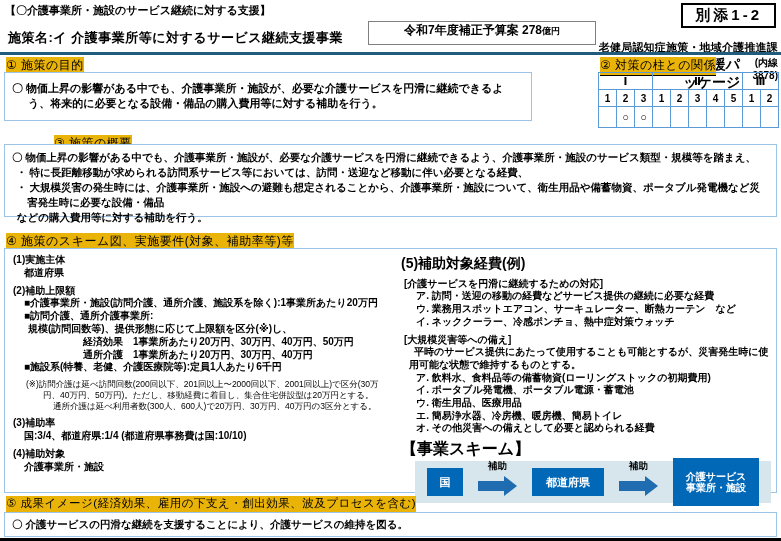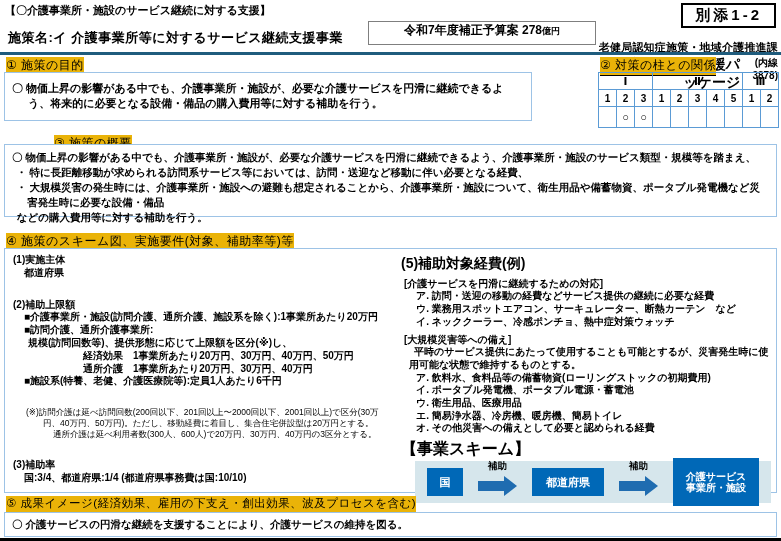--- a/index.html
+++ b/index.html
@@ -45,21 +45,21 @@
   .box3 .h1{padding-left:1.45em;text-indent:-1.45em;}
   .box3 .h2{padding-left:1.45em;text-indent:-1.05em;}
   .box3 .tail{padding-left:.45em;}
   
   .box4{left:4px;top:248px;width:773px;height:245px;}
   .col-l{position:absolute;left:8px;top:5px;width:382px;font-size:10px;font-weight:600;
     line-height:1.28;}
   .col-l .i1{padding-left:11px;}
   .col-l .i2{padding-left:15px;}
   .col-l .i3{padding-left:70px;}
-  .col-l .gap{margin-top:19px;}
+  .col-l .gap{margin-top:5px;}
   .col-l .note{font-size:8.5px;font-weight:400;line-height:1.3;}
   .col-l .n1{padding-left:30px;text-indent:-17px;}
   .col-l .n2{padding-left:40px;}
   .col-r{position:absolute;left:396px;top:6px;width:376px;font-size:10px;font-weight:600;
     line-height:1.27;}
   .col-r .head{font-size:14px;font-weight:bold;}
   .col-r .cat{margin-top:5px;padding-left:3px;}
   .col-r .item{padding-left:15px;}
   .col-r .intro{padding-left:8px;text-indent:.5em;}
   .scheme-title{margin-top:4px;font-weight:bold;font-size:16px;}

